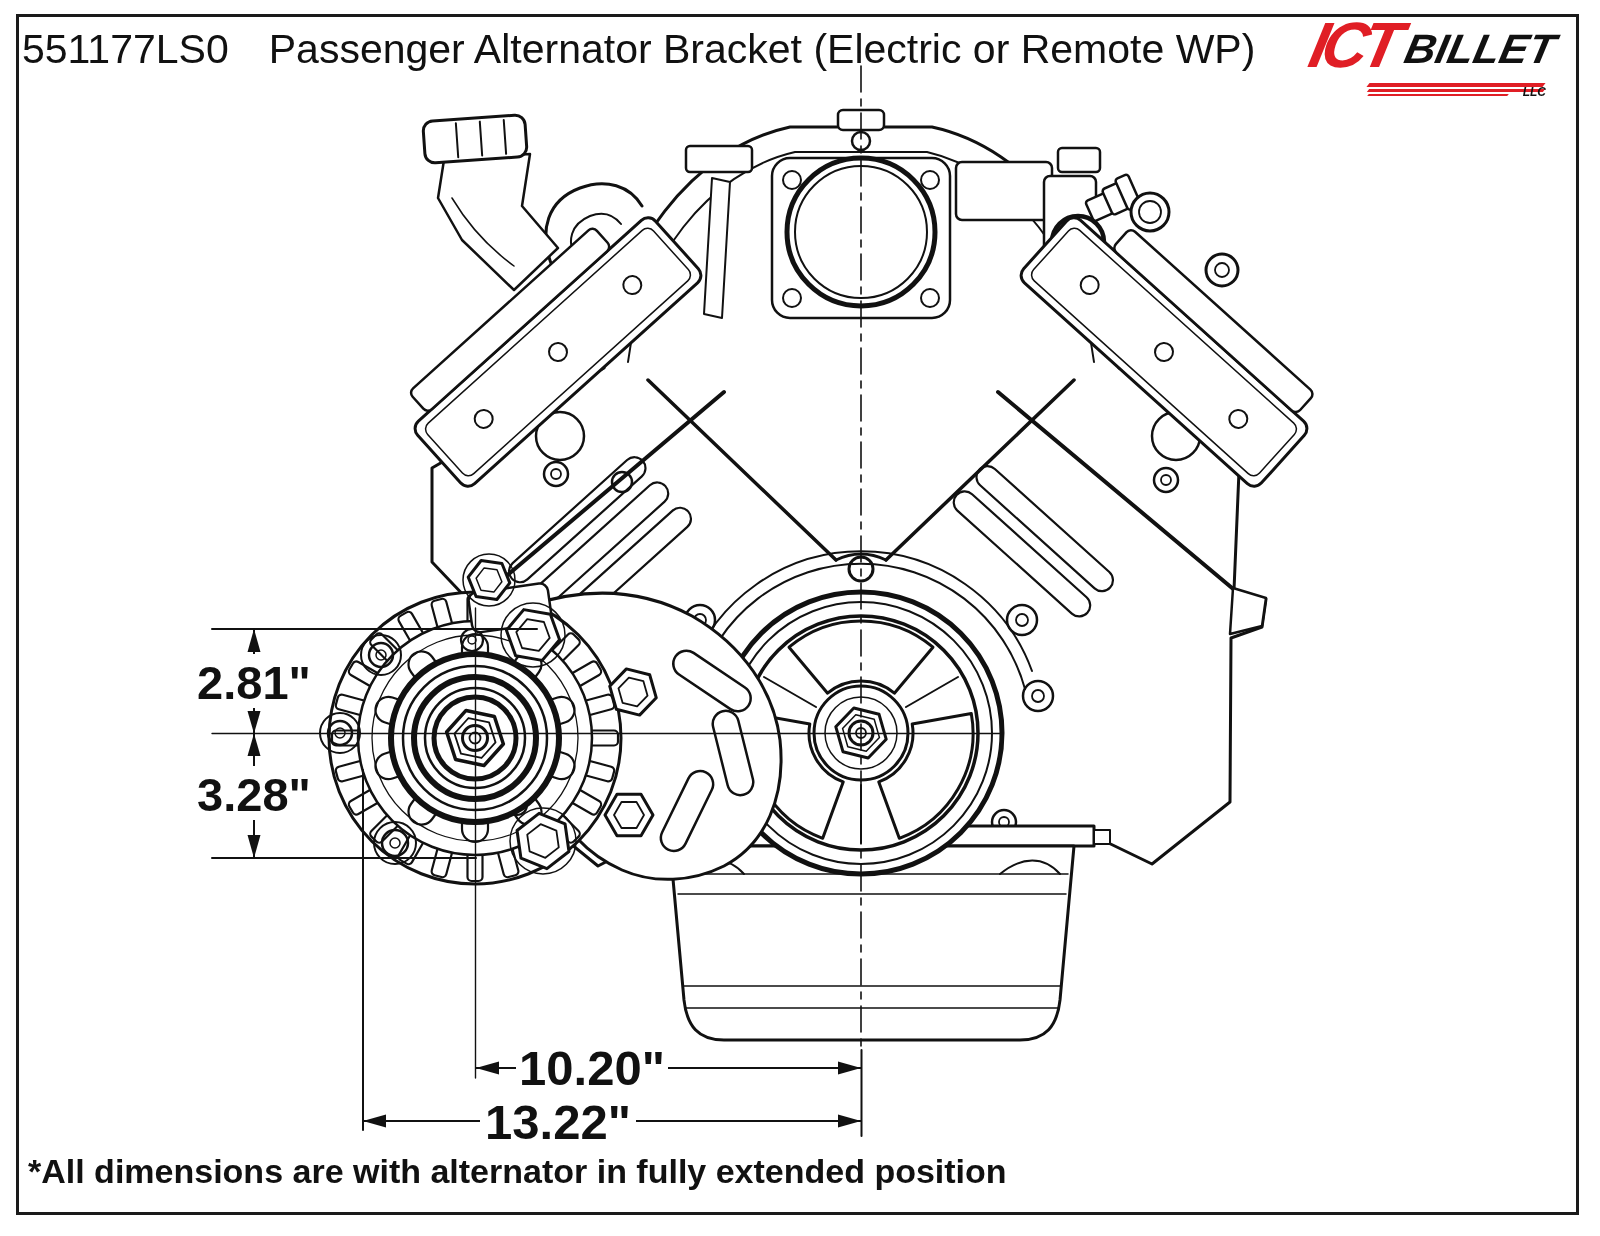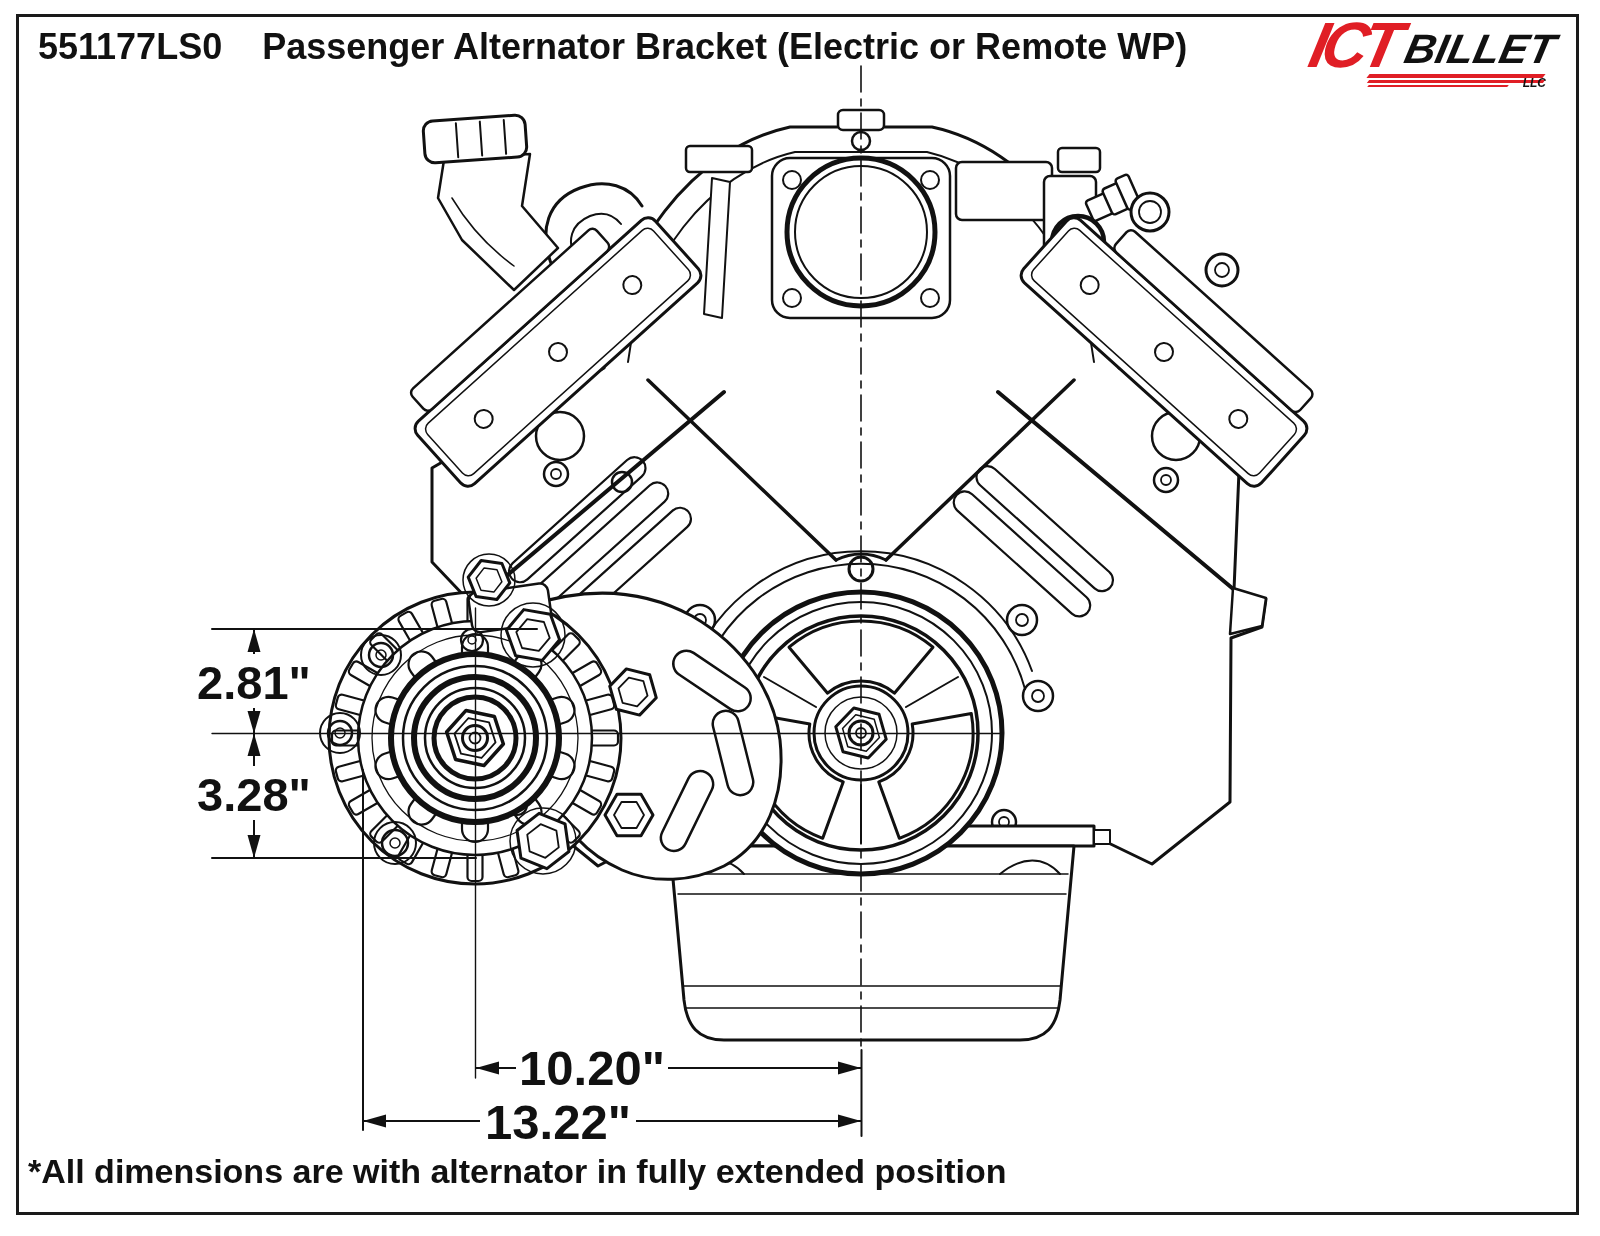--- a/index.html
+++ b/index.html
@@ -1,31 +1,31 @@
 <!DOCTYPE html>
 <html><head>
 <meta charset="utf-8">
 <style>
   html,body{margin:0;padding:0;background:#fff;}
   body{width:1600px;height:1236px;position:relative;overflow:hidden;
        font-family:"Liberation Sans",sans-serif;color:#111;}
   .frame{position:absolute;left:16px;top:14px;width:1563px;height:1201px;
          border:3px solid #1a1a1a;box-sizing:border-box;}
-  .header{position:absolute;left:38px;top:26px;white-space:nowrap;
-          font-weight:bold;font-size:36px;letter-spacing:0px;}
+  .header{position:absolute;left:22px;top:26px;white-space:nowrap;
+          font-weight:normal;font-size:41px;letter-spacing:0px;}
   .header .part{margin-right:40px;}
   
   .logo{position:absolute;top:18px;right:56px;display:flex;flex-direction:column;align-items:flex-end;}
   .logo-row{display:flex;align-items:flex-end;}
   .ict{font-style:italic;font-weight:bold;font-size:64px;line-height:0.85;
        letter-spacing:-6px;transform:skewX(-12deg);}
   .billet{font-style:italic;font-weight:bold;font-size:41px;line-height:1;
           letter-spacing:0px;transform:skewX(-12deg) scaleX(1.04);transform-origin:left bottom;
           margin-left:4px;margin-bottom:2px;}
-  .logo-under{position:relative;width:176px;height:17px;margin-top:2px;}
+  .logo-under{position:relative;width:176px;height:17px;margin-top:11px;}
   .stripe{position:absolute;left:0;background:#e01e25;transform:skewX(-38deg);}
   .stripe.s1{top:0;width:176px;height:4px;}
   .stripe.s2{top:6px;width:176px;height:3px;}
   .stripe.s3{top:11px;width:140px;height:2px;}
   .llc{position:absolute;right:-2px;top:2px;font-style:italic;font-weight:bold;font-size:12px;}
   .footnote{position:absolute;left:28px;top:1152px;font-weight:bold;font-size:34px;text-align:center;}
   svg text{font-family:"Liberation Sans",sans-serif;font-weight:bold;fill:#111;}
   .ln{fill:none;stroke:#111;stroke-linecap:round;stroke-linejoin:round;}
   .fw{fill:#fff;stroke:#111;stroke-linecap:round;stroke-linejoin:round;}
   .blk{fill:#111;stroke:none;}

